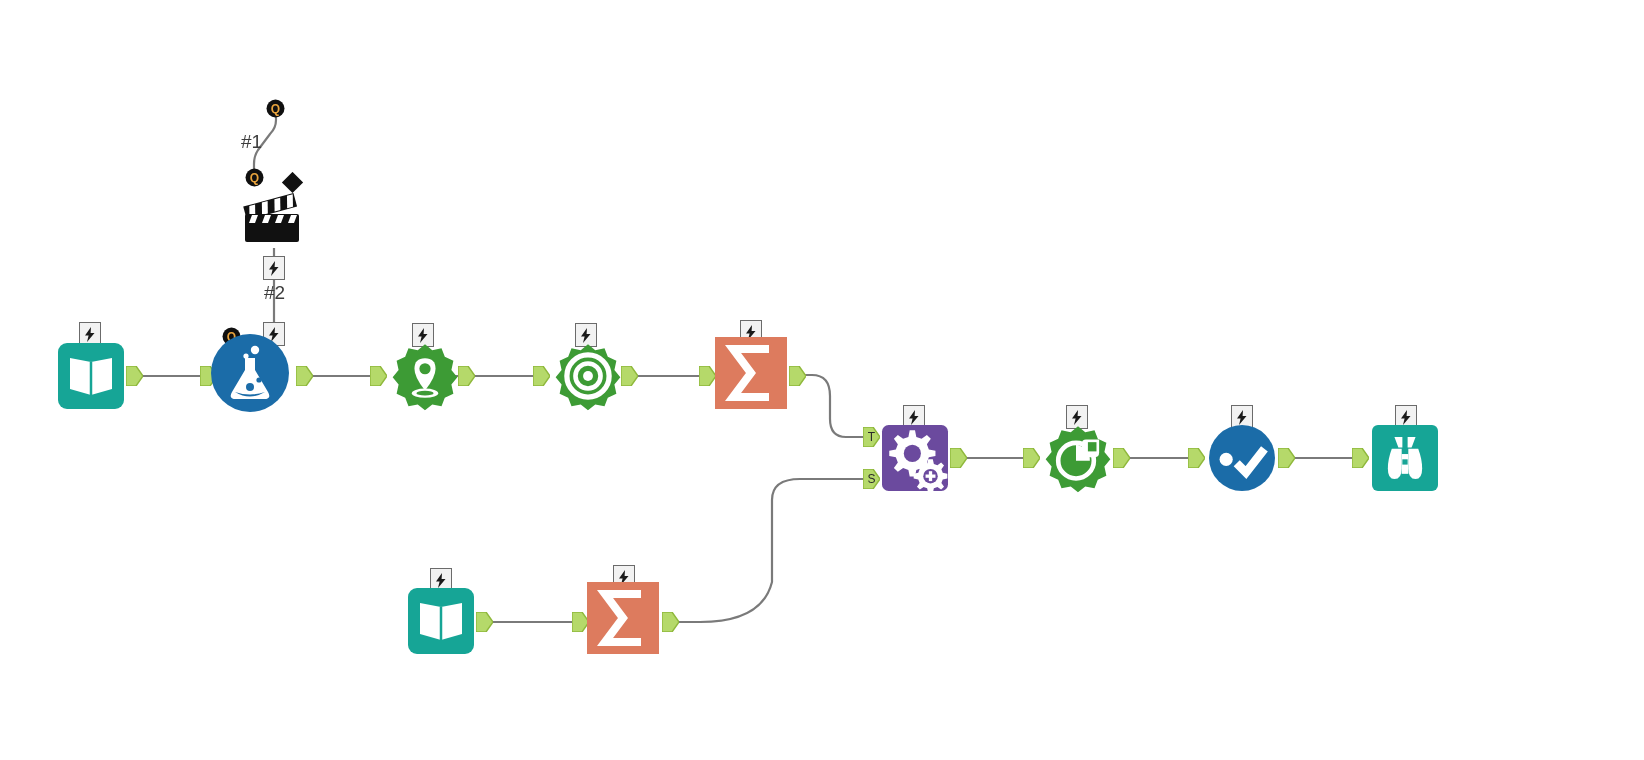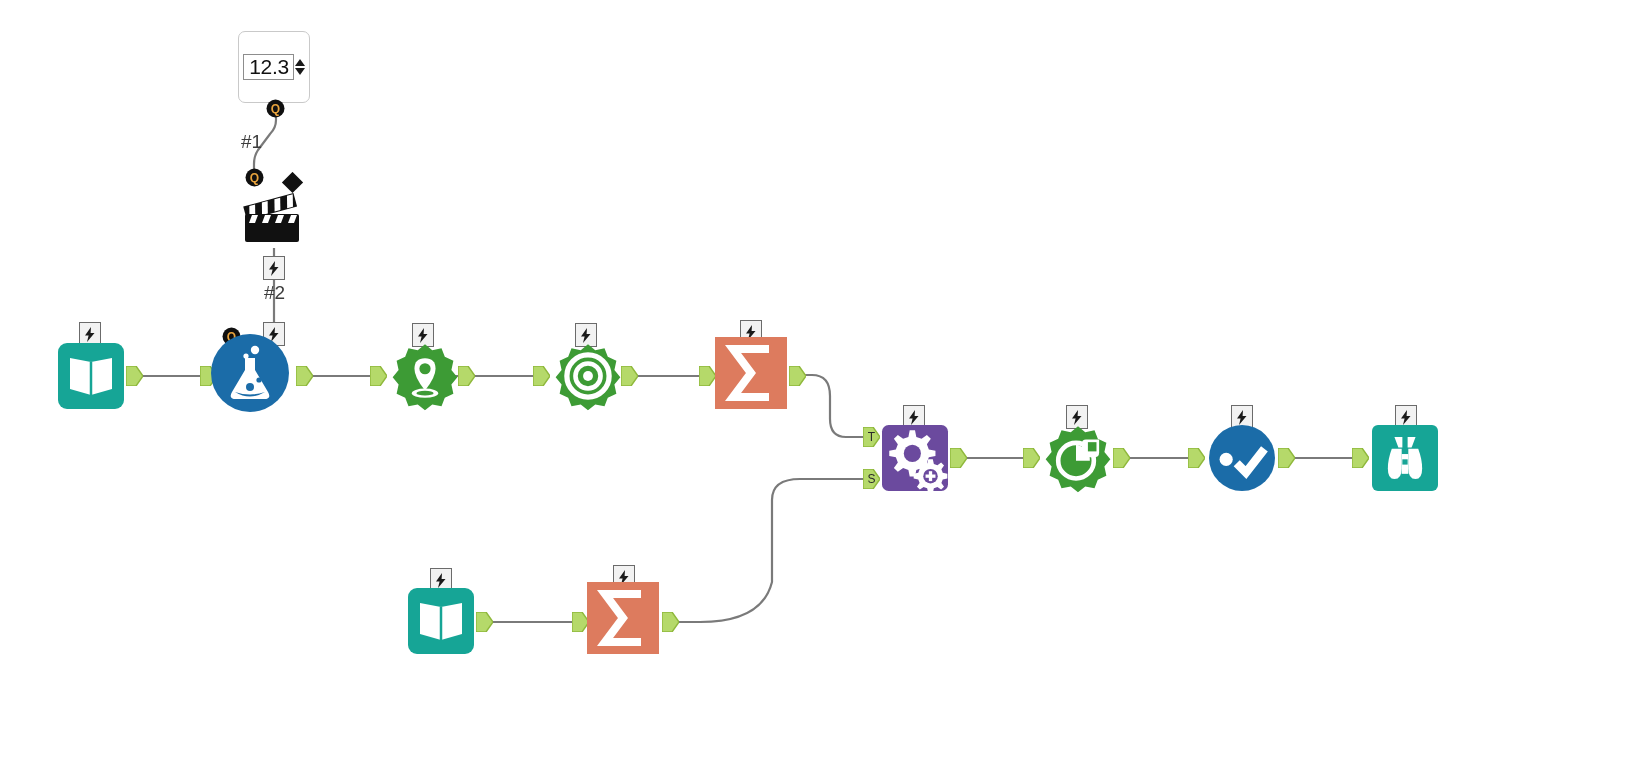--- a/index.html
+++ b/index.html
@@ -141,29 +141,20 @@
       <path d="M958,458 L1026,458"></path>
 
       <path d="M1113,458 L1190,458"></path>
 
       <path d="M1287,458 L1355,458"></path>
 
       <path d="M489,622 L574,622"></path>
     </g>
   </svg>
 
-  <div class="spinner-box" style="left:238px; top:31px; width:72px; height:72px;">
-    <div class="spinner-inner">
-      <div class="spinner-field">12.3</div>
-      <div class="spinner-arrows">
-        <div class="tri-up"></div>
-        <div class="tri-dn"></div>
-      </div>
-    </div>
-  </div>
 
   <div class="qanchor" style="left:266px; top:99px;">
     <svg width="19" height="19" viewBox="0 0 19 19">
       <circle cx="9.5" cy="9.5" r="9" fill="#101010"></circle>
       <text x="9.5" y="14" font-size="12" font-family="Liberation Sans, sans-serif" fill="#E8A33D" text-anchor="middle" font-weight="bold">Q</text>
     </svg>
   </div>
 
   <div class="conn-label" style="left:241px; top:131px;">#1</div>
 

